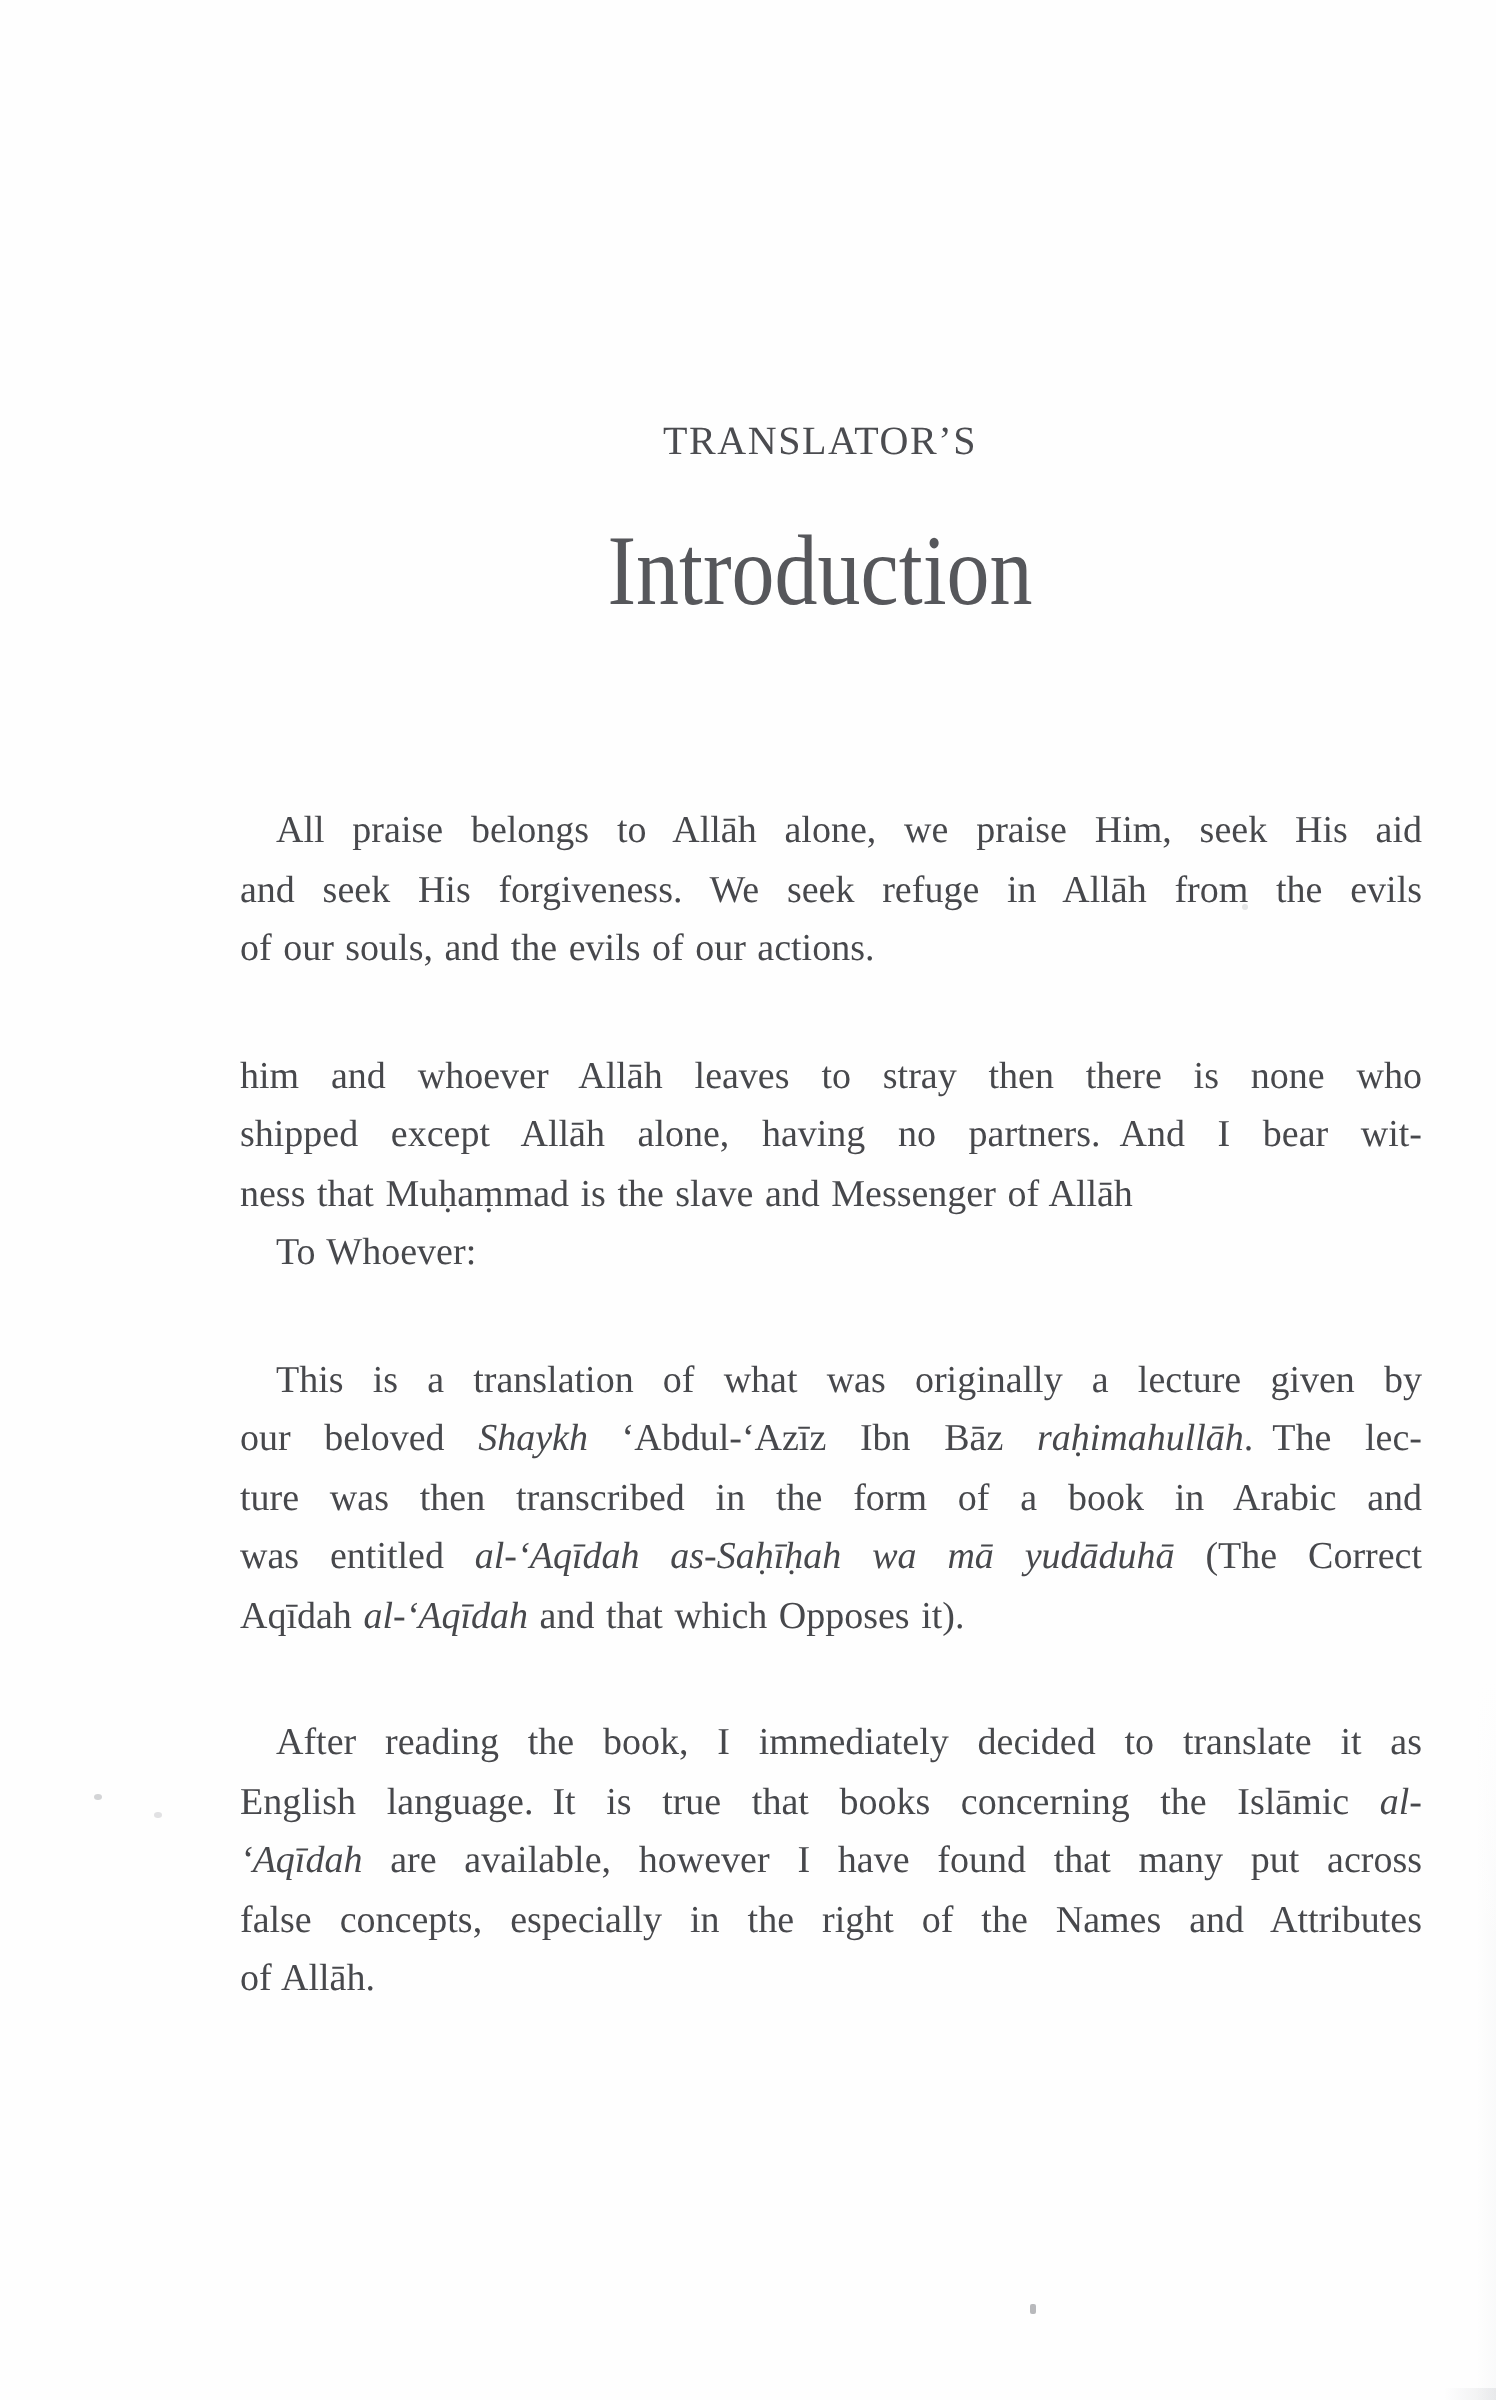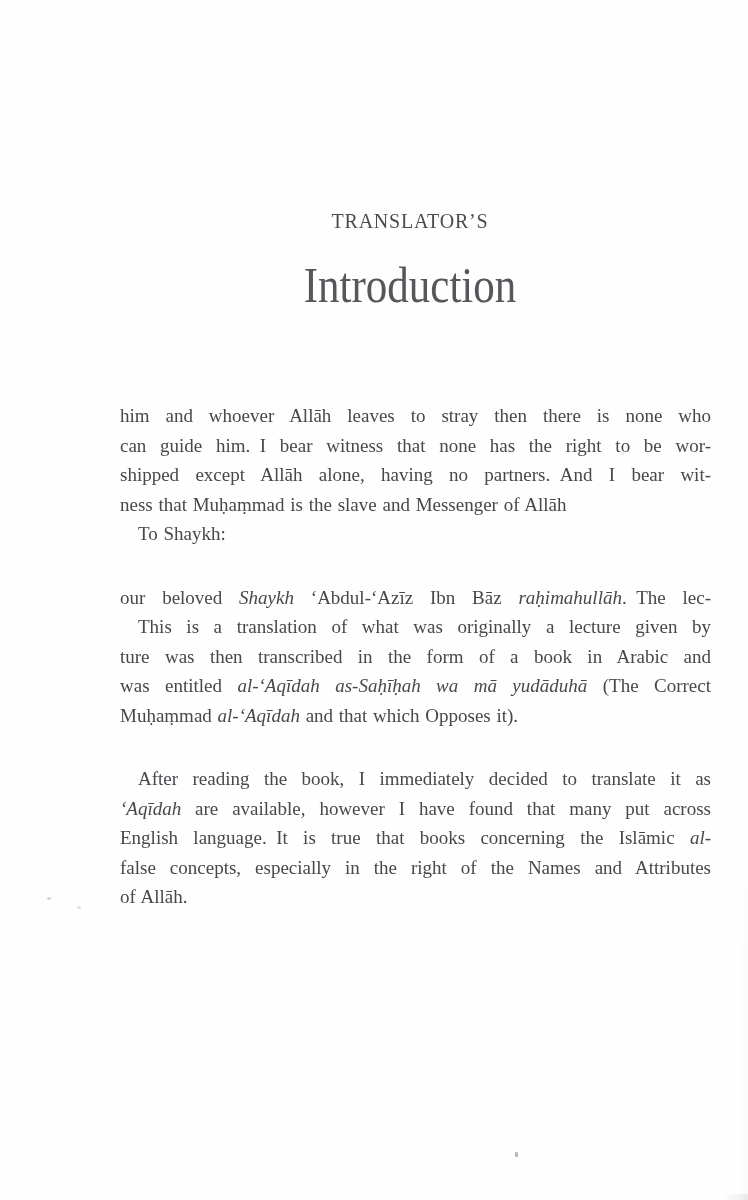--- a/index.html
+++ b/index.html
@@ -83,37 +83,41 @@
   }
 </style>
 </head>
 <body>
 
 <div class="page">
   <div class="kicker">TRANSLATOR’S</div>
   <h1 class="title">Introduction</h1>
   <div class="text-body">
       <div class="para">
+        <div class="line j ind"><span>All praise belongs to Allāh alone, we praise Him, seek His aid</span></div>
+        <div class="line j"><span>and seek His forgiveness. We seek refuge in Allāh from the evils</span></div>
+        <div class="line"><span>of our souls, and the evils of our actions.</span></div>
+      </div>
+      <div class="para">
         <div class="line j"><span>him and whoever Allāh leaves to stray then there is none who</span></div>
-        <div class="line j"><span>can guide him. I bear witness that none has the right to be wor-</span></div>
         <div class="line j"><span>shipped except Allāh alone, having no partners. And I bear wit-</span></div>
         <div class="line"><span>ness that Muḥaṃmad is the slave and Messenger of Allāh</span></div>
-        <div class="line ind"><span>To Shaykh:</span></div>
+        <div class="line ind"><span>To Whoever:</span></div>
       </div>
       <div class="para">
+        <div class="line j ind"><span>This is a translation of what was originally a lecture given by</span></div>
         <div class="line j"><span>our beloved </span><span class="it">Shaykh</span><span> ‘Abdul-‘Azīz Ibn Bāz </span><span class="it">raḥimahullāh</span><span>. The lec-</span></div>
-        <div class="line j ind"><span>This is a translation of what was originally a lecture given by</span></div>
         <div class="line j"><span>ture was then transcribed in the form of a book in Arabic and</span></div>
         <div class="line j"><span>was entitled </span><span class="it">al-‘Aqīdah as-Saḥīḥah wa mā yudāduhā</span><span> (The Correct</span></div>
-        <div class="line"><span>Muḥaṃmad </span><span class="it">al-‘Aqīdah</span><span> and that which Opposes it).</span></div>
+        <div class="line"><span>Aqīdah </span><span class="it">al-‘Aqīdah</span><span> and that which Opposes it).</span></div>
       </div>
       <div class="para">
         <div class="line j ind"><span>After reading the book, I immediately decided to translate it as</span></div>
+        <div class="line j"><span>English language. It is true that books concerning the Islāmic </span><span class="it">al-</span></div>
         <div class="line j"><span class="it">‘Aqīdah</span><span> are available, however I have found that many put across</span></div>
-        <div class="line j"><span>English language. It is true that books concerning the Islāmic </span><span class="it">al-</span></div>
         <div class="line j"><span>false concepts, especially in the right of the Names and Attributes</span></div>
         <div class="line"><span>of Allāh.</span></div>
       </div>
     </div>
 
   <div class="speck s1"></div>
   <div class="speck s2"></div>
   <div class="speck s3"></div>
   <div class="speck s4"></div>
   <div class="edge-shadow"></div>

